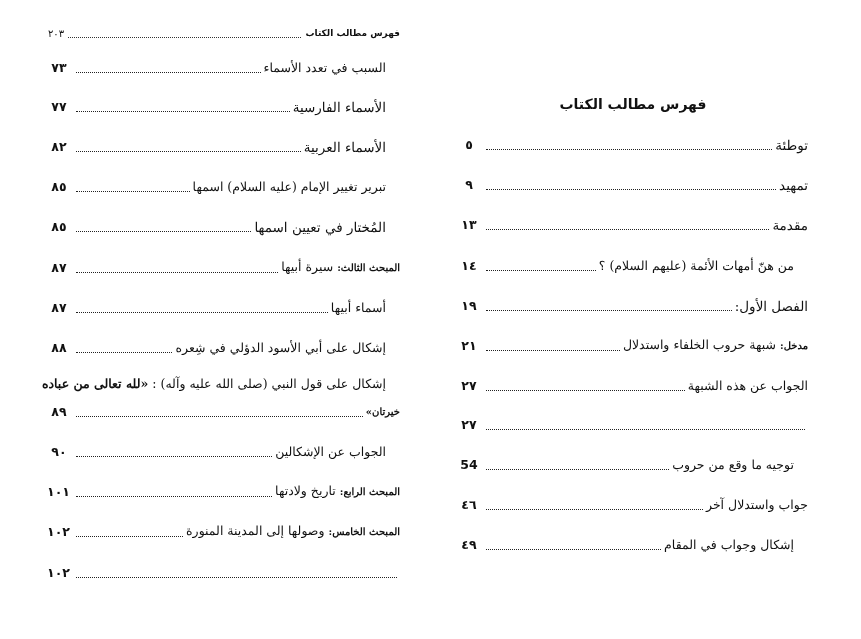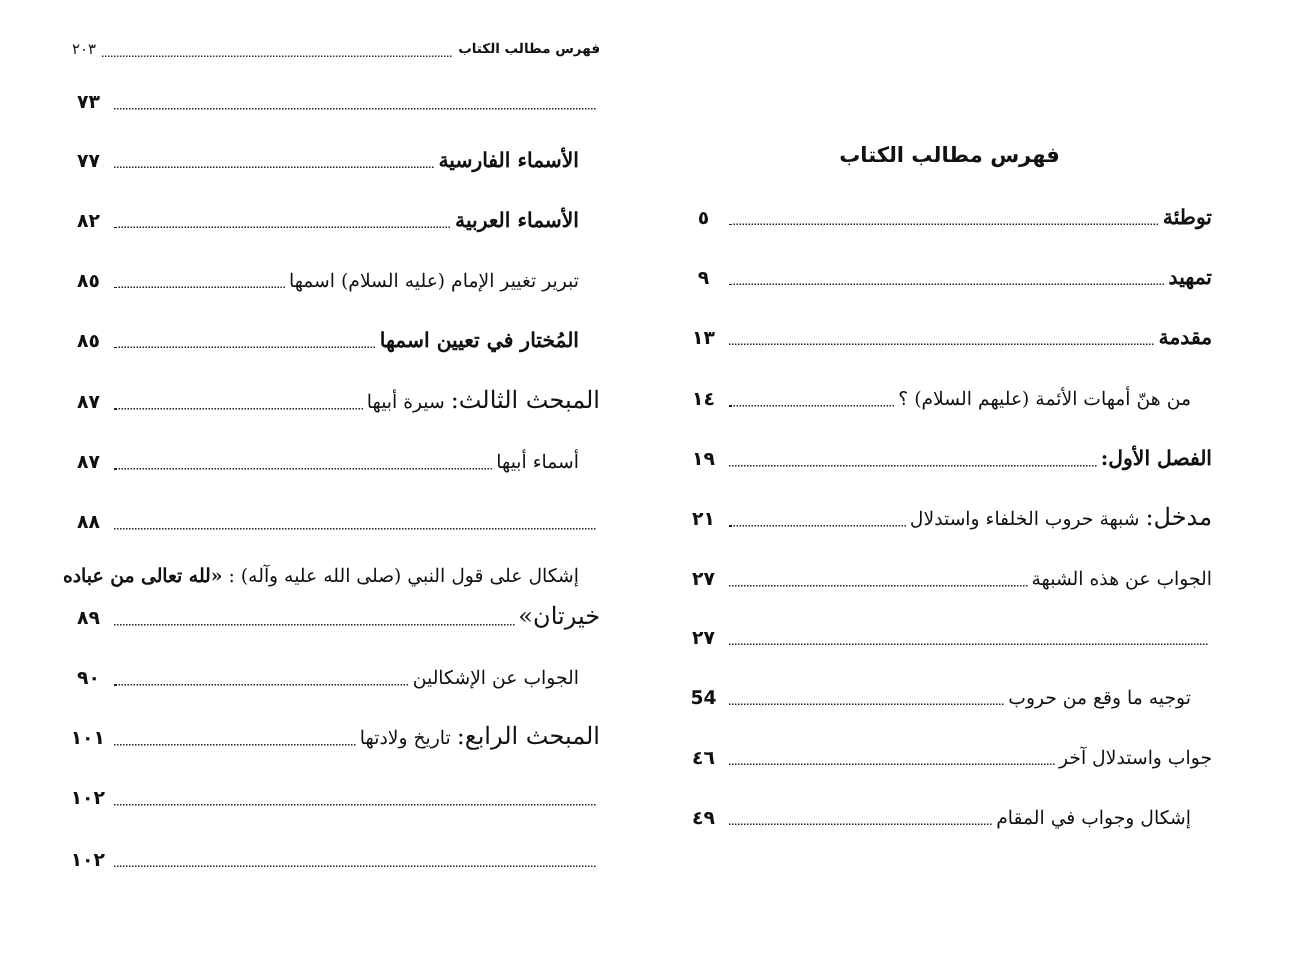--- a/index.html
+++ b/index.html
@@ -59,22 +59,22 @@
       left: 0; right: 0;
       height: 22px;
       direction: rtl;
       display: flex;
       align-items: flex-end;
       font-size: 12.5px;
       line-height: 20px;
       white-space: nowrap;
     }
     .entry .label { flex: 0 0 auto; }
-    .entry .label b { font-weight: normal; font-size: 16px; }
-    .entry.main .label { font-weight: bold; font-size: 13.5px; }
+    .entry .label b { font-weight: bold; font-size: 10px; }
+    .entry.main .label { font-weight: normal; font-size: 13.5px; }
     .entry.indent .label { margin-right: 14px; }
     .entry .dots {
       flex: 1 1 auto;
       border-bottom: 1px dotted #222;
       margin: 0 3px 5px 6px;
       min-width: 20px;
     }
     .entry .num {
       flex: 0 0 auto;
       width: 22px;
@@ -98,20 +98,21 @@
 <body>
 
 <div class="page page-left">
   <div class="running-header">
     <span>فهرس مطالب الكتاب</span>
     <span class="dots"></span>
     <span class="num">٢٠٣</span>
   </div>
 
   <div class="entry indent" style="top:56px">
+    <span class="label">السبب في تعدد الأسماء</span>
     <span class="dots"></span>
     <span class="num">٧٣</span>
   </div>
 
   <div class="entry main indent" style="top:95px">
     <span class="label">الأسماء الفارسية</span>
     <span class="dots"></span>
     <span class="num">٧٧</span>
   </div>
 
@@ -139,20 +140,21 @@
     <span class="num">٨٧</span>
   </div>
 
   <div class="entry indent" style="top:296px">
     <span class="label">أسماء أبيها</span>
     <span class="dots"></span>
     <span class="num">٨٧</span>
   </div>
 
   <div class="entry indent" style="top:336px">
+    <span class="label">إشكال على أبي الأسود الدؤلي في شِعره</span>
     <span class="dots"></span>
     <span class="num">٨٨</span>
   </div>
 
   <div class="wrap-line" style="top:374px; padding-right:14px">
     <span>إشكال على قول النبي (صلى الله عليه وآله) : </span><b>«لله تعالى من عباده</b>
   </div>
   <div class="entry" style="top:400px">
     <span class="label"><b>خيرتان»</b></span>
     <span class="dots"></span>
@@ -165,20 +167,21 @@
     <span class="num">٩٠</span>
   </div>
 
   <div class="entry" style="top:480px">
     <span class="label"><b>المبحث الرابع:</b><span> تاريخ ولادتها</span></span>
     <span class="dots"></span>
     <span class="num">١٠١</span>
   </div>
 
   <div class="entry" style="top:520px">
+    <span class="label"><b>المبحث الخامس:</b><span> وصولها إلى المدينة المنورة</span></span>
     <span class="dots"></span>
     <span class="num">١٠٢</span>
   </div>
 
   <div class="entry indent" style="top:561px">
     <span class="dots"></span>
     <span class="num">١٠٢</span>
   </div>
 </div>
 

